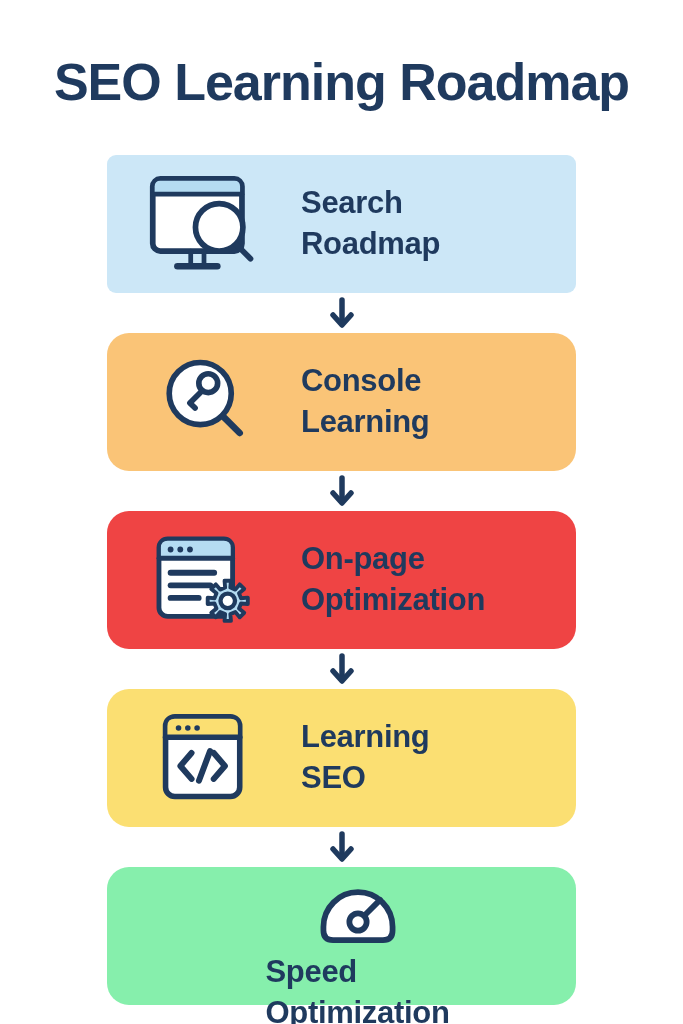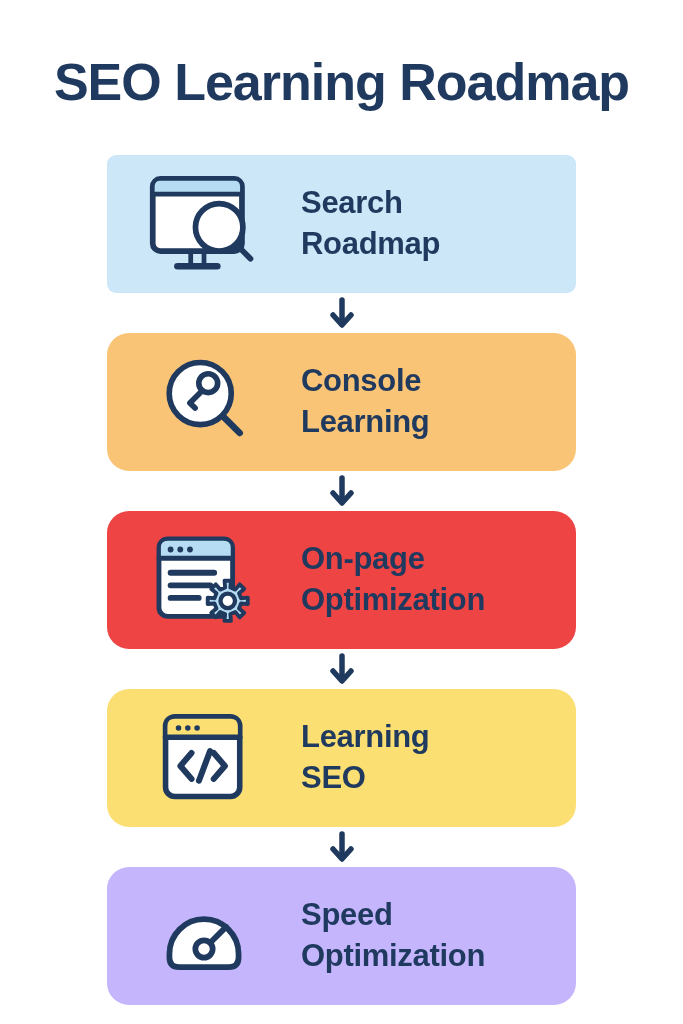--- a/index.html
+++ b/index.html
@@ -181,21 +181,21 @@
     </div>
   </div>
 
   <div class="arrow-gap">
     <svg width="30" height="34" viewBox="0 0 30 34">
       <line class="st" x1="15" y1="4" x2="15" y2="27" stroke-width="5.5"></line>
       <polyline class="st" points="6,19 15,29 24,19" stroke-width="5.5"></polyline>
     </svg>
   </div>
 
-  <div class="step-card" style="background: #c4b5fd;">
+  <div class="step-card" style="background: #86efac; flex-direction: column;">
     <div class="icon-wrap">
       <svg width="96" height="85" viewBox="0 0 100 88">
         <path class="st fw" stroke-width="6" d="M14 62 A36 36 0 0 1 86 62 L86 66 Q86 76 76 76 H24 Q14 76 14 66 Z"></path>
         <line class="st" x1="57" y1="50" x2="73" y2="34" stroke-width="6"></line>
         <circle class="st fw" cx="50" cy="57" r="9" stroke-width="6"></circle>
       </svg>
     </div>
     <div class="step-label">
       <span>Speed</span>
       <span>Optimization</span>

